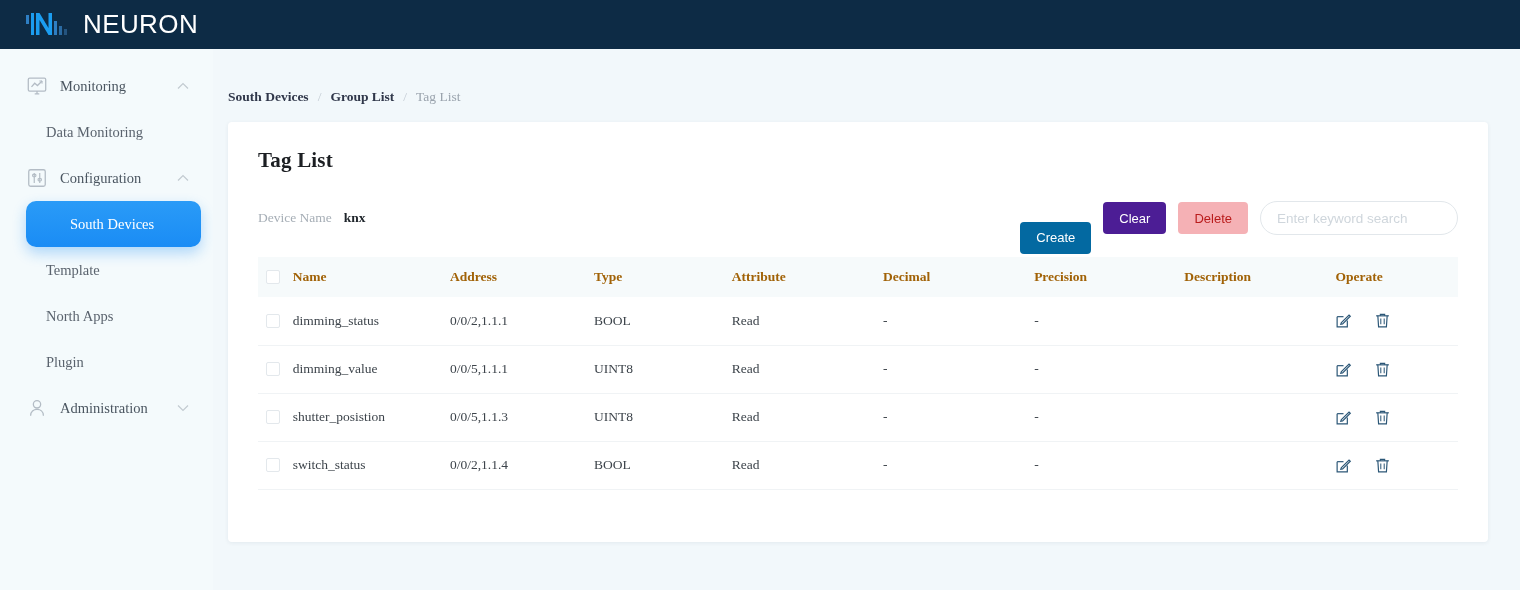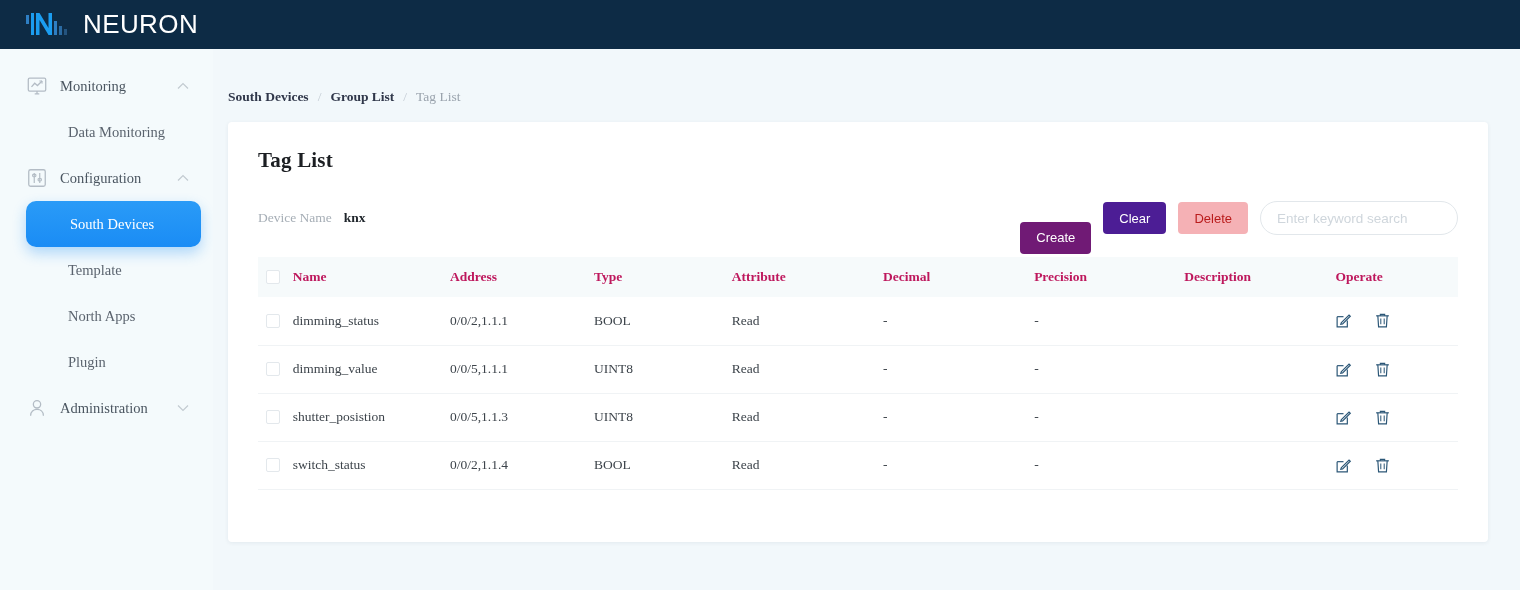--- a/index.html
+++ b/index.html
@@ -51,21 +51,21 @@
     padding-left: 26px; cursor: pointer; position: relative;
   }
   .nav-icon { width: 22px; height: 22px; flex: 0 0 22px; margin-right: 12px; }
   .nav-label {
     font-size: 14.5px; color: #4a5560;
     font-family: "Liberation Serif", serif;
   }
   .nav-caret { position: absolute; right: 24px; width: 12px; height: 8px; opacity: .55; }
   .nav-sub {
     height: 46px; display: flex; align-items: center;
-    padding-left: 68px; cursor: pointer;
+    padding-left: 46px; cursor: pointer;
   }
   .nav-sub .nav-label { color: #5a636e; }
   .nav-sub.active {
     margin: 0 12px 0 26px; padding-left: 44px;
     height: 46px; border-radius: 10px;
     background: linear-gradient(180deg,#2a9bf7 0%,#1a8cf5 100%);
     box-shadow: 0 6px 14px rgba(26,140,245,.32);
   }
   .nav-sub.active .nav-label { color: #ffffff; }
 
@@ -103,36 +103,36 @@
   .device-label { color: #a6aeb6; }
   .device-value { color: #20262c; font-weight: bold; }
   .tb-actions { display: flex; align-items: center; gap: 12px; }
   .btn {
     height: 32px; min-width: 62px; padding: 0 16px;
     border: none; border-radius: 4px; cursor: pointer;
     font-size: 13px; color: #ffffff;
     font-family: "Liberation Sans", sans-serif;
     display: flex; align-items: center; justify-content: center;
   }
-  .btn-create { background: #701a75; margin-top: 39px; }
+  .btn-create { background: #0369a1; margin-top: 39px; }
   .btn-clear  { background: #4c1d95; }
   .btn-delete { background: #f5b1b5; color: #b91c1c; cursor: not-allowed; }
   .search-box {
     width: 198px; height: 34px;
     border: 1px solid #e2e7eb; border-radius: 17px;
     padding: 0 16px; font-size: 13.5px; color: #5a636e;
     font-family: "Liberation Sans", sans-serif;
     outline: none; background: #fff;
   }
   .search-box::placeholder { color: #cfd6dc; }
 
   table { width: 100%; border-collapse: collapse; }
   thead tr { background: #f6fafb; height: 40px; }
   th {
-    text-align: left; font-size: 13.5px; color: #be185d;
+    text-align: left; font-size: 13.5px; color: #a16207;
     font-weight: bold; padding: 0; vertical-align: middle;
   }
   tbody tr { height: 48px; border-bottom: 1px solid #f0f3f5; }
   td { font-size: 13.5px; color: #3d444b; padding: 0; vertical-align: middle; }
   .col-chk  { width: 34px; padding-left: 8px !important; }
   .col-name { width: 154px; }
   .col-addr { width: 141px; }
   .col-type { width: 135px; margin-left: 15px; }
   .col-attr { width: 148px; }
   .col-dec  { width: 148px; }

